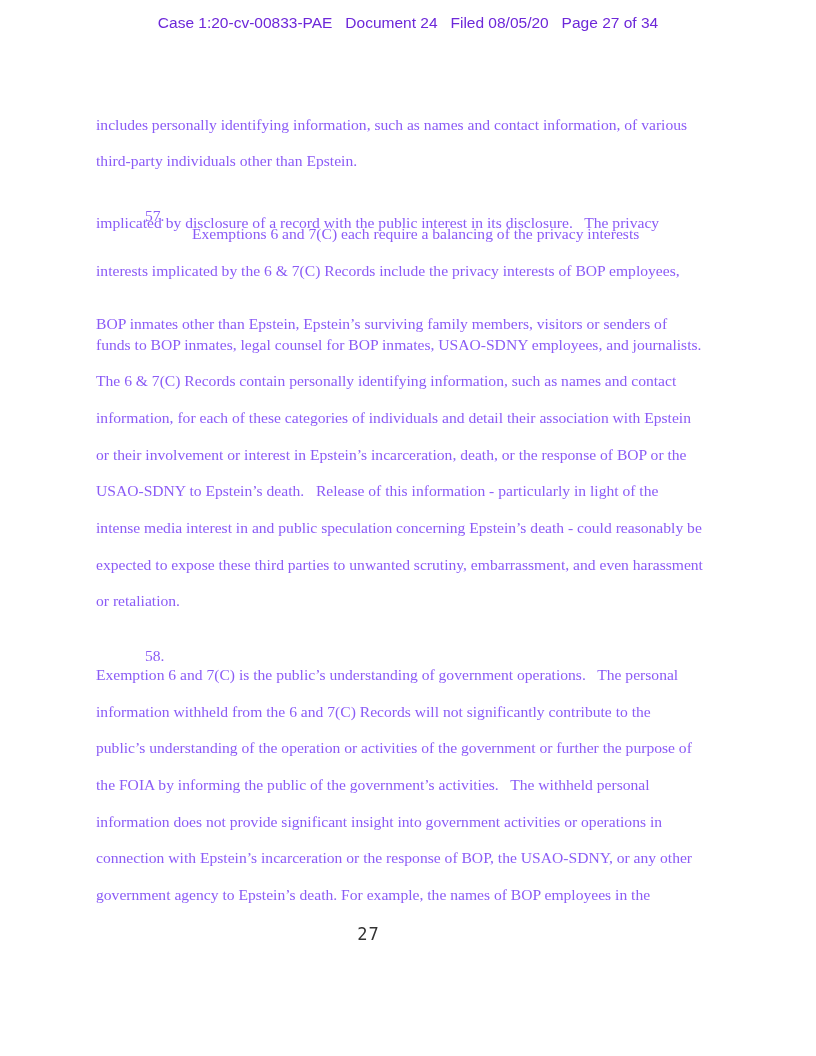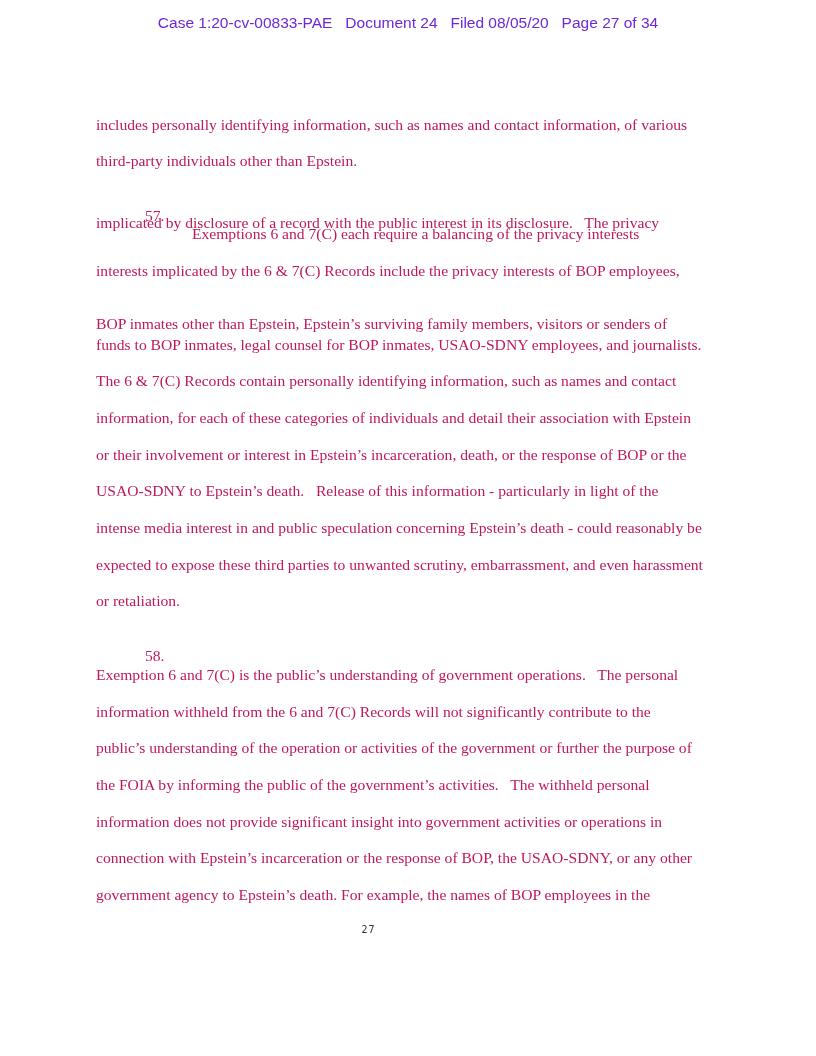--- a/index.html
+++ b/index.html
@@ -4,28 +4,28 @@
   <style>
     html, body { margin: 0; padding: 0; background: #ffffff; }
     body { width: 816px; height: 1056px; position: relative; overflow: hidden; }
     .header {
       position: absolute; top: 14px; left: 0; width: 816px; text-align: center;
       font-family: "Liberation Sans", sans-serif; font-size: 15.5px; color: #6d28d9;
       white-space: pre;
     }
     .line {
       position: absolute; left: 96px;
-      font-family: "Liberation Serif", serif; font-size: 15.6px; color: #be185d;
+      font-family: "Liberation Serif", serif; font-size: 15.6px; color: #8b5cf6;
       white-space: pre; line-height: 18px;
     }
     .num { position: absolute; left: 145px; }
     .after { position: absolute; left: 192px; }
     .pageno {
       position: absolute; top: 924px; left: 0; width: 737px; text-align: center;
-      font-family: "DejaVu Sans Mono", monospace; font-size: 10px; color: #333333; letter-spacing: 1px;
+      font-family: "DejaVu Sans Mono", monospace; font-size: 17px; color: #333333; letter-spacing: 1px;
     }
   </style>
 </head>
 <body>
 
 <div class="header">Case 1:20-cv-00833-PAE   Document 24   Filed 08/05/20   Page 27 of 34</div>
 
 <div>
   <div class="line" style="top:116px">includes personally identifying information, such as names and contact information, of various</div>
   <div class="line" style="top:152px">third-party individuals other than Epstein.</div>

